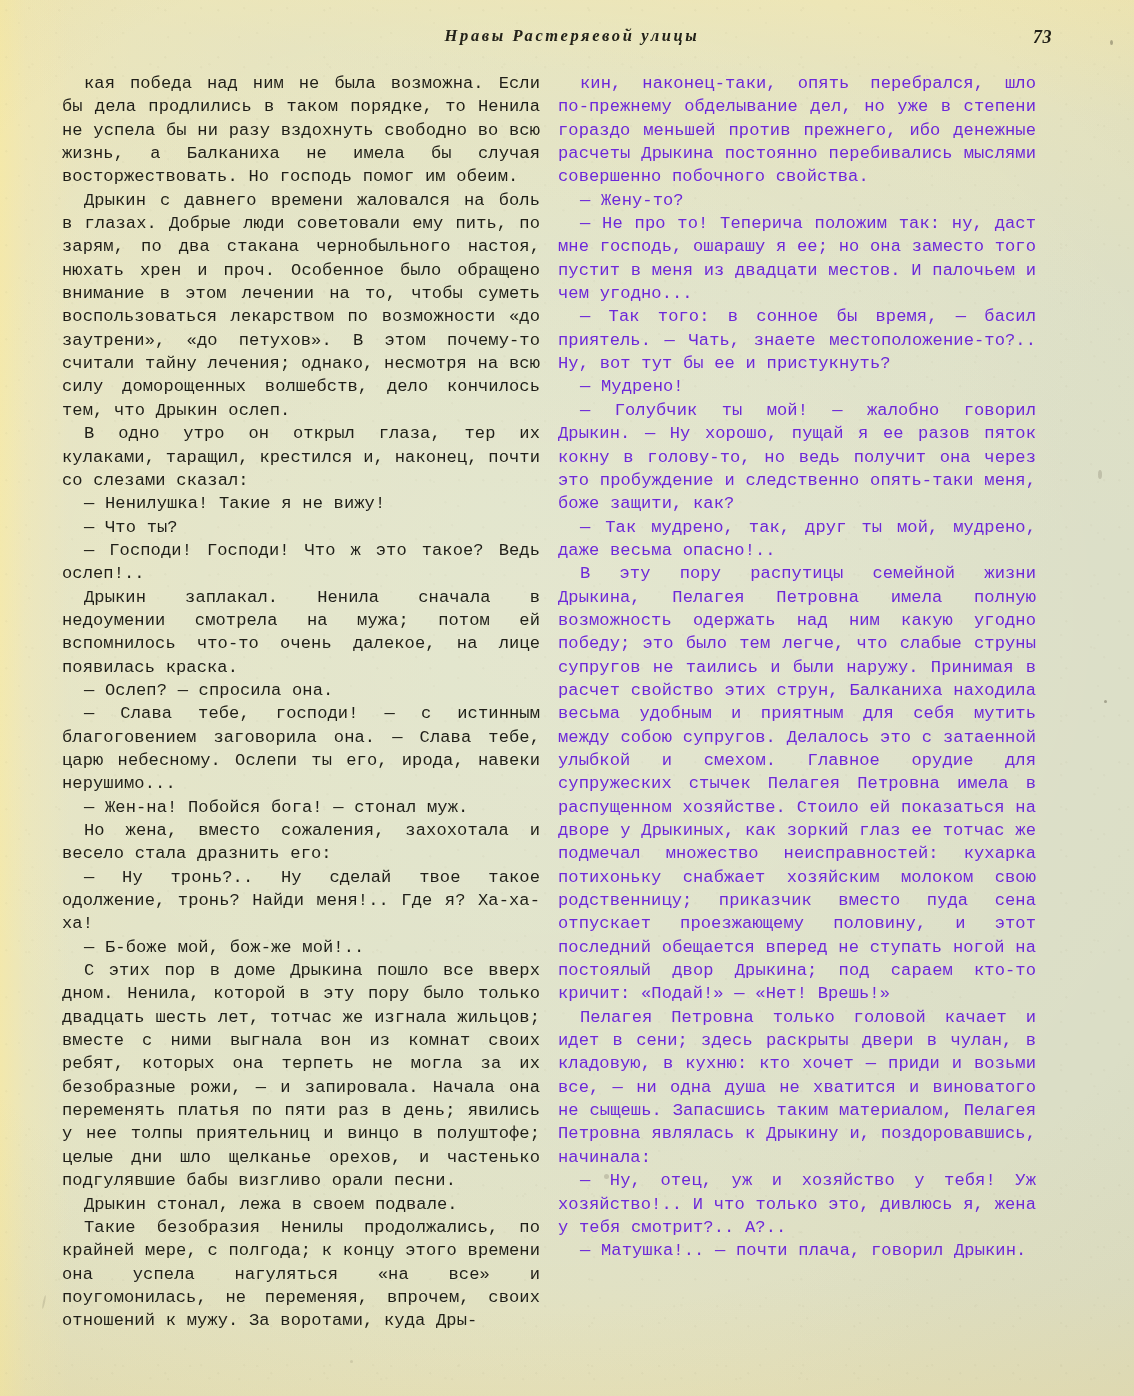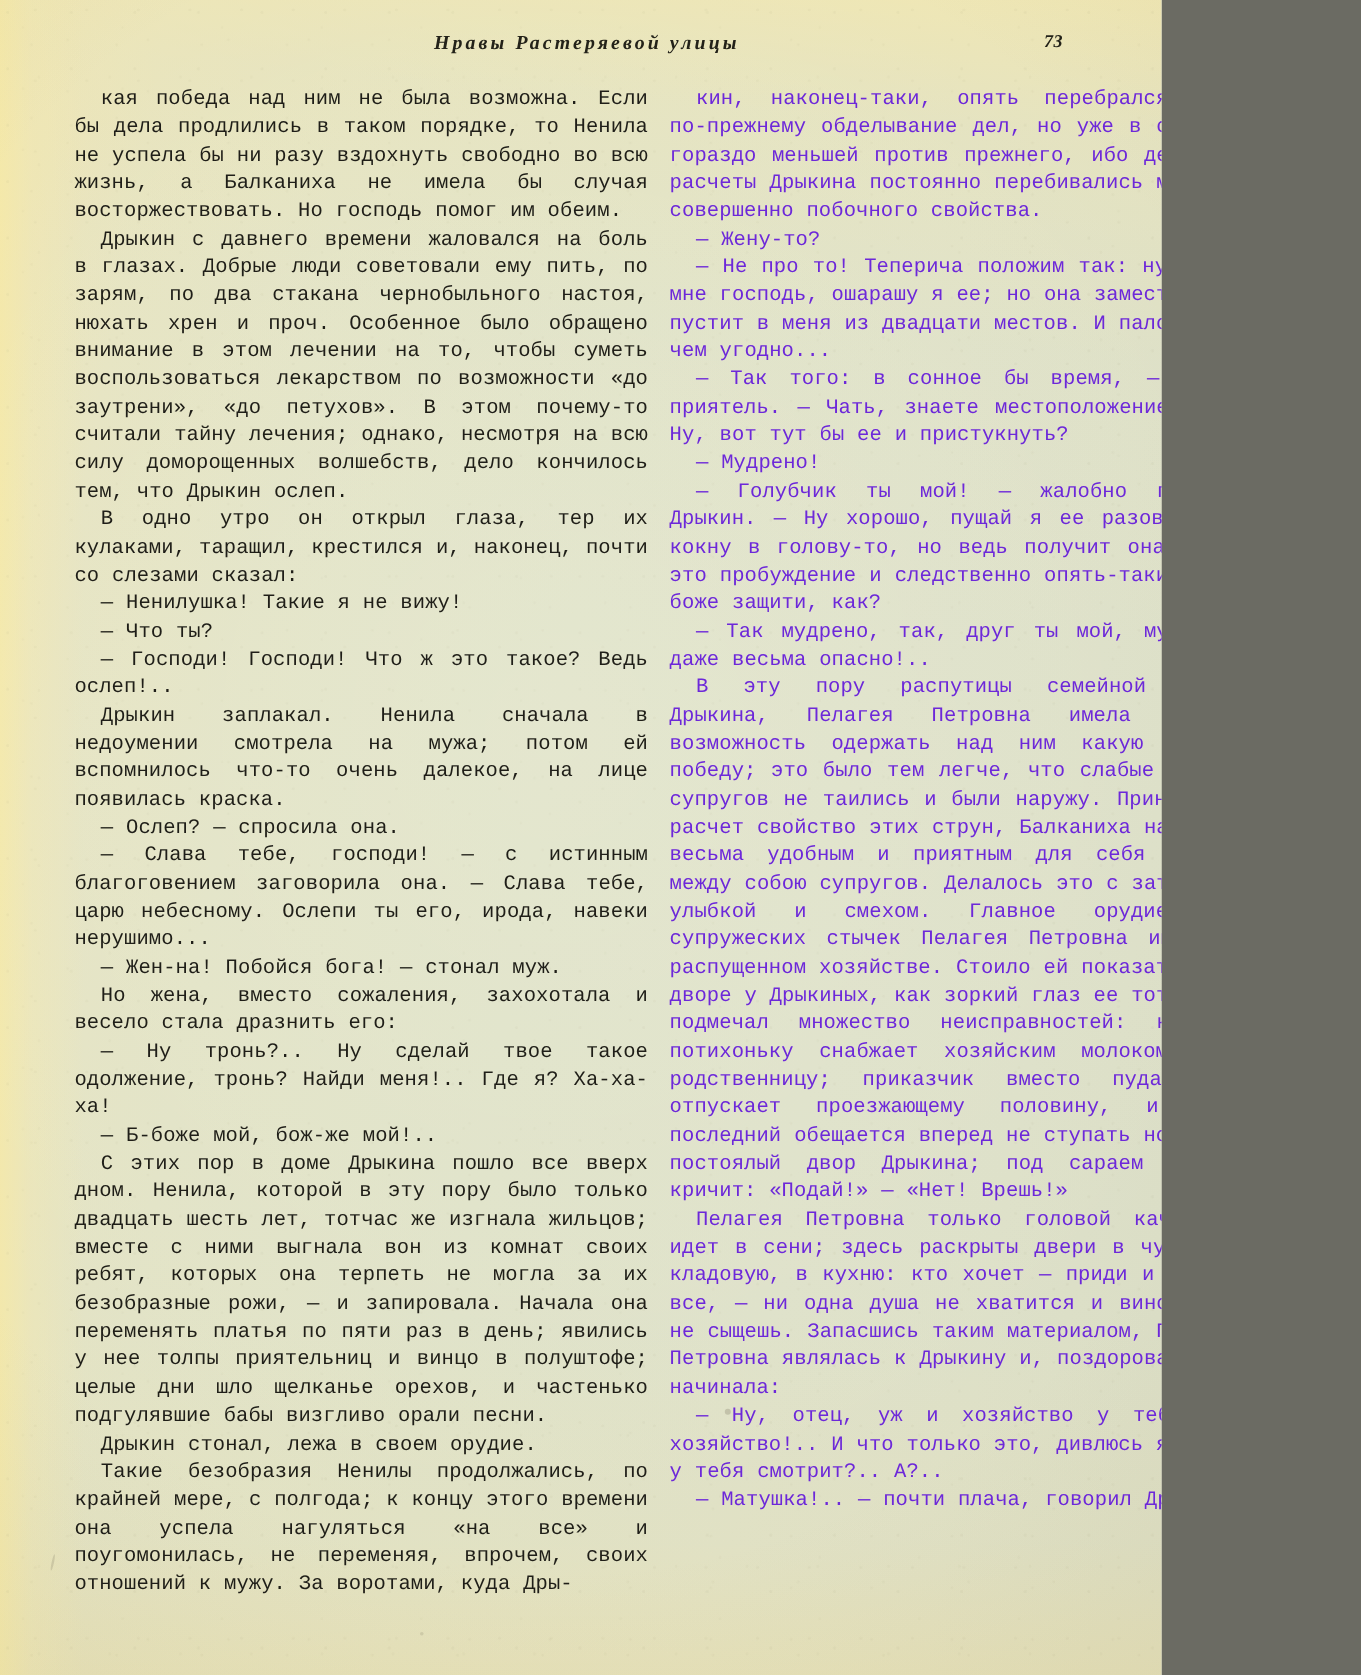--- a/index.html
+++ b/index.html
@@ -4,21 +4,21 @@
 <title>Нравы Растеряевой улицы — 73</title>
 <style>
   html, body {
     margin: 0;
     padding: 0;
     background: #6b6b63;
   }
 
   .page {
     position: relative;
-    width: 968px;
+    width: 1134px;
     height: 1396px;
     overflow: hidden;
     background: #dfe0cd;
     font-family: "Liberation Serif", "DejaVu Serif", serif;
     color: #201f1c;
   }
 
   
   .paper-base {
     position: absolute;
@@ -117,21 +117,21 @@
     letter-spacing: 2.6px;
     color: #232219;
     white-space: nowrap;
   }
   .head-folio {
     position: absolute;
     right: 22px;
     top: 1px;
     font-style: italic;
     font-weight: 700;
-    font-size: 15px;
+    font-size: 18px;
     letter-spacing: 0.5px;
     color: #232219;
   }
 
   
   .columns {
     position: absolute;
     top: 72px;
     left: 62px;
     width: 1000px;
@@ -197,21 +197,21 @@
         <p class="para dialog">— Что ты?</p>
         <p class="para dialog">— Господи! Господи! Что ж это такое? Ведь ослеп!..</p>
         <p class="para">Дрыкин заплакал. Ненила сначала в недоумении смотрела на мужа; потом ей вспомнилось что-то очень далекое, на лице появилась краска.</p>
         <p class="para dialog">— Ослеп? — спросила она.</p>
         <p class="para dialog">— Слава тебе, господи! — с истинным благоговением заговорила она. — Слава тебе, царю небесному. Ослепи ты его, ирода, навеки нерушимо...</p>
         <p class="para dialog">— Жен-на! Побойся бога! — стонал муж.</p>
         <p class="para">Но жена, вместо сожаления, захохотала и весело стала дразнить его:</p>
         <p class="para dialog">— Ну тронь?.. Ну сделай твое такое одолжение, тронь? Найди меня!.. Где я? Ха-ха-ха!</p>
         <p class="para dialog">— Б-боже мой, бож-же мой!..</p>
         <p class="para">С этих пор в доме Дрыкина пошло все вверх дном. Ненила, которой в эту пору было только двадцать шесть лет, тотчас же изгнала жильцов; вместе с ними выгнала вон из комнат своих ребят, которых она терпеть не могла за их безобразные рожи, — и запировала. Начала она переменять платья по пяти раз в день; явились у нее толпы приятельниц и винцо в полуштофе; целые дни шло щелканье орехов, и частенько подгулявшие бабы визгливо орали песни.</p>
-        <p class="para">Дрыкин стонал, лежа в своем орудие.</p>
+        <p class="para">Дрыкин стонал, лежа в своем подвале.</p>
         <p class="para">Такие безобразия Ненилы продолжались, по крайней мере, с полгода; к концу этого времени она успела нагуляться «на все» и поугомонилась, не переменяя, впрочем, своих отношений к мужу. За воротами, куда Дры-</p>
       </div>
     <div class="col col-right" id="col-right">
         <p class="para">кин, наконец-таки, опять перебрался, шло по-прежнему обделывание дел, но уже в степени гораздо меньшей против прежнего, ибо денежные расчеты Дрыкина постоянно перебивались мыслями совершенно побочного свойства.</p>
         <p class="para dialog">— Жену-то?</p>
         <p class="para dialog">— Не про то! Теперича положим так: ну, даст мне господь, ошарашу я ее; но она заместо того пустит в меня из двадцати местов. И палочьем и чем угодно...</p>
         <p class="para dialog">— Так того: в сонное бы время, — басил приятель. — Чать, знаете местоположение-то?.. Ну, вот тут бы ее и пристукнуть?</p>
         <p class="para dialog">— Мудрено!</p>
         <p class="para dialog">— Голубчик ты мой! — жалобно говорил Дрыкин. — Ну хорошо, пущай я ее разов пяток кокну в голову-то, но ведь получит она через это пробуждение и следственно опять-таки меня, боже защити, как?</p>
         <p class="para dialog">— Так мудрено, так, друг ты мой, мудрено, даже весьма опасно!..</p>

